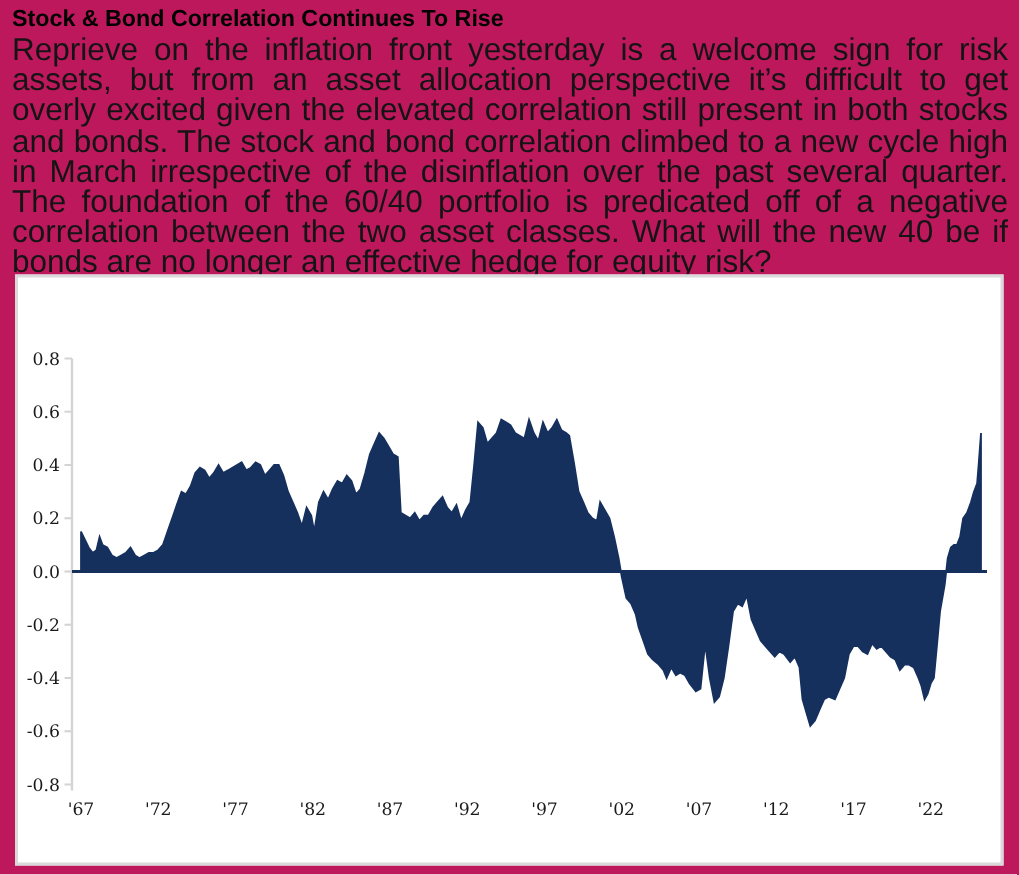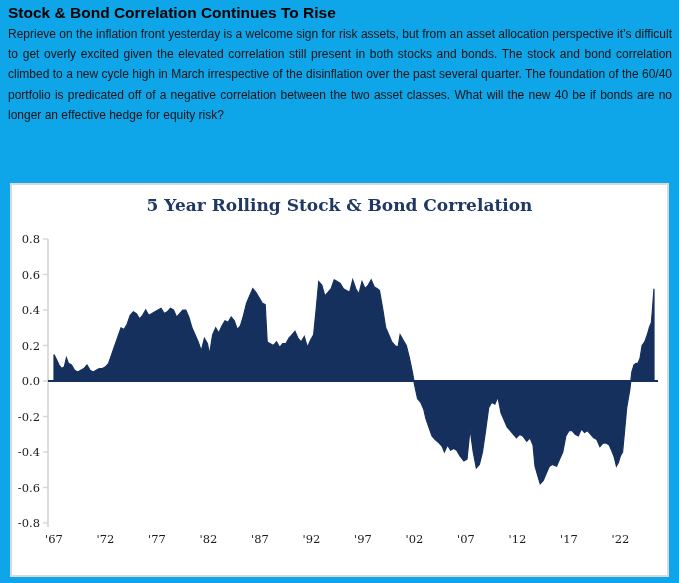--- a/index.html
+++ b/index.html
@@ -1,32 +1,32 @@
 <!DOCTYPE html>
 <html><head>
 <meta charset="utf-8">
 <style>
   html,body{margin:0;padding:0;background:#ffffff;}
   .page{
     position:relative;
     width:679px;height:583px;
-    background:#0ea5e9;
+    background:#be185d;
     font-family:"Liberation Sans",sans-serif;
     overflow:hidden;
   }
   .article{position:absolute;left:8px;top:2px;width:664px;}
   .article h1{
     margin:0;padding:0;
     font-size:15.5px;line-height:21px;
     font-weight:bold;color:#000000;
     font-family:"Liberation Sans",sans-serif;
   }
   .article p{
     margin:1px 0 0 0;padding:0;
-    font-size:12px;line-height:20.2px;
+    font-size:21px;line-height:20.2px;
     color:#141414;
     text-align:justify;
   }
   .chart-card{
     position:absolute;left:10px;top:183px;
     width:659px;height:394px;
     border:2px solid #d9d9d9;
     box-sizing:border-box;
     background:#ffffff;
   }
@@ -49,21 +49,20 @@
 </head>
 <body>
 
 <div class="page">
   <div class="article">
     <h1>Stock &amp; Bond Correlation Continues To Rise</h1>
     <p>Reprieve on the inflation front yesterday is a welcome sign for risk assets, but from an asset allocation perspective it’s difficult to get overly excited given the elevated correlation still present in both stocks and bonds. The stock and bond correlation climbed to a new cycle high in March irrespective of the disinflation over the past several quarter. The foundation of the 60/40 portfolio is predicated off of a negative correlation between the two asset classes. What will the new 40 be if bonds are no longer an effective hedge for equity risk?</p>
   </div>
 
   <div class="chart-card">
-    <div class="chart-title">5 Year Rolling Stock &amp; Bond Correlation</div>
     <svg id="chart-svg" class="chart-svg" width="655" height="370" viewBox="0 0 655 370">
         <line x1="36" y1="54" x2="36" y2="342" stroke="#d4d4d4" stroke-width="1.6"></line>
         <line x1="31" y1="54" x2="36" y2="54" stroke="#d4d4d4" stroke-width="1.4"></line>
         <text x="28" y="58" text-anchor="end" font-family="&quot;DejaVu Serif&quot;,&quot;Liberation Serif&quot;,serif" font-size="11.5" fill="#1a1a1a">0.8</text>
         <line x1="31" y1="89.5" x2="36" y2="89.5" stroke="#d4d4d4" stroke-width="1.4"></line>
         <text x="28" y="93.5" text-anchor="end" font-family="&quot;DejaVu Serif&quot;,&quot;Liberation Serif&quot;,serif" font-size="11.5" fill="#1a1a1a">0.6</text>
         <line x1="31" y1="125" x2="36" y2="125" stroke="#d4d4d4" stroke-width="1.4"></line>
         <text x="28" y="129" text-anchor="end" font-family="&quot;DejaVu Serif&quot;,&quot;Liberation Serif&quot;,serif" font-size="11.5" fill="#1a1a1a">0.4</text>
         <line x1="31" y1="160.5" x2="36" y2="160.5" stroke="#d4d4d4" stroke-width="1.4"></line>
         <text x="28" y="164.5" text-anchor="end" font-family="&quot;DejaVu Serif&quot;,&quot;Liberation Serif&quot;,serif" font-size="11.5" fill="#1a1a1a">0.2</text>

